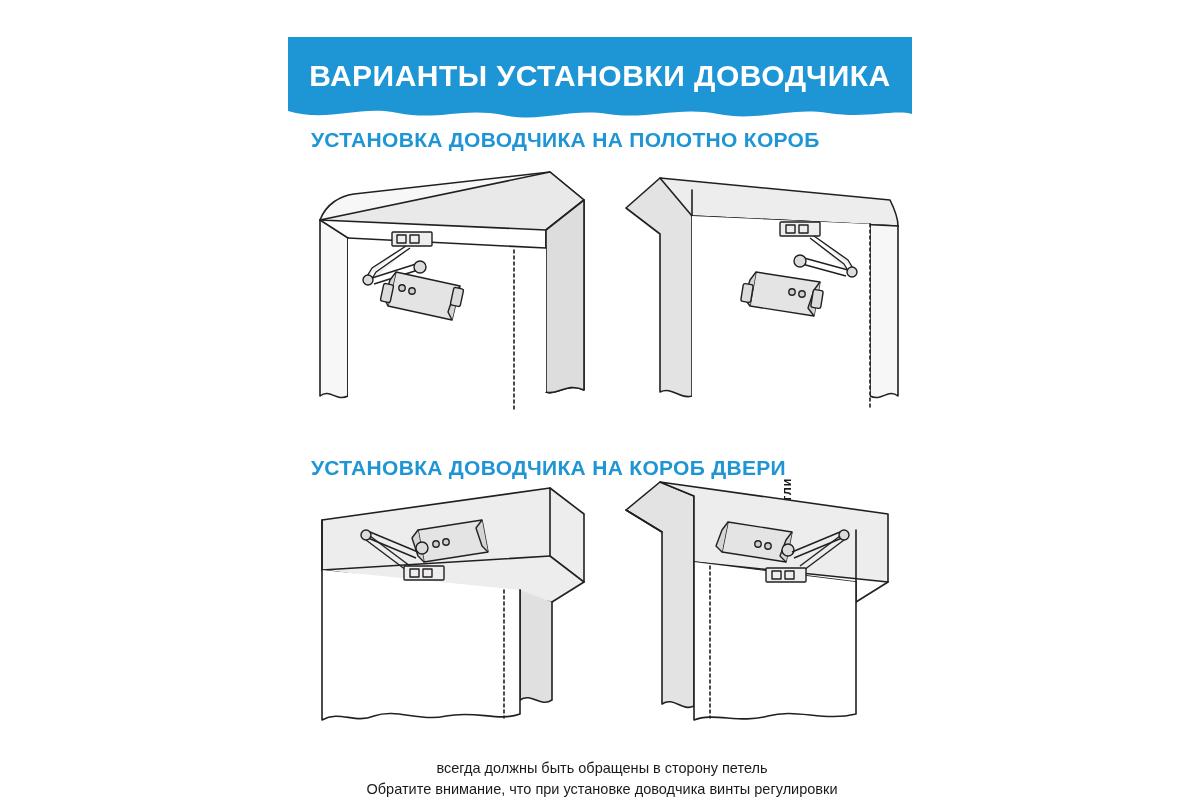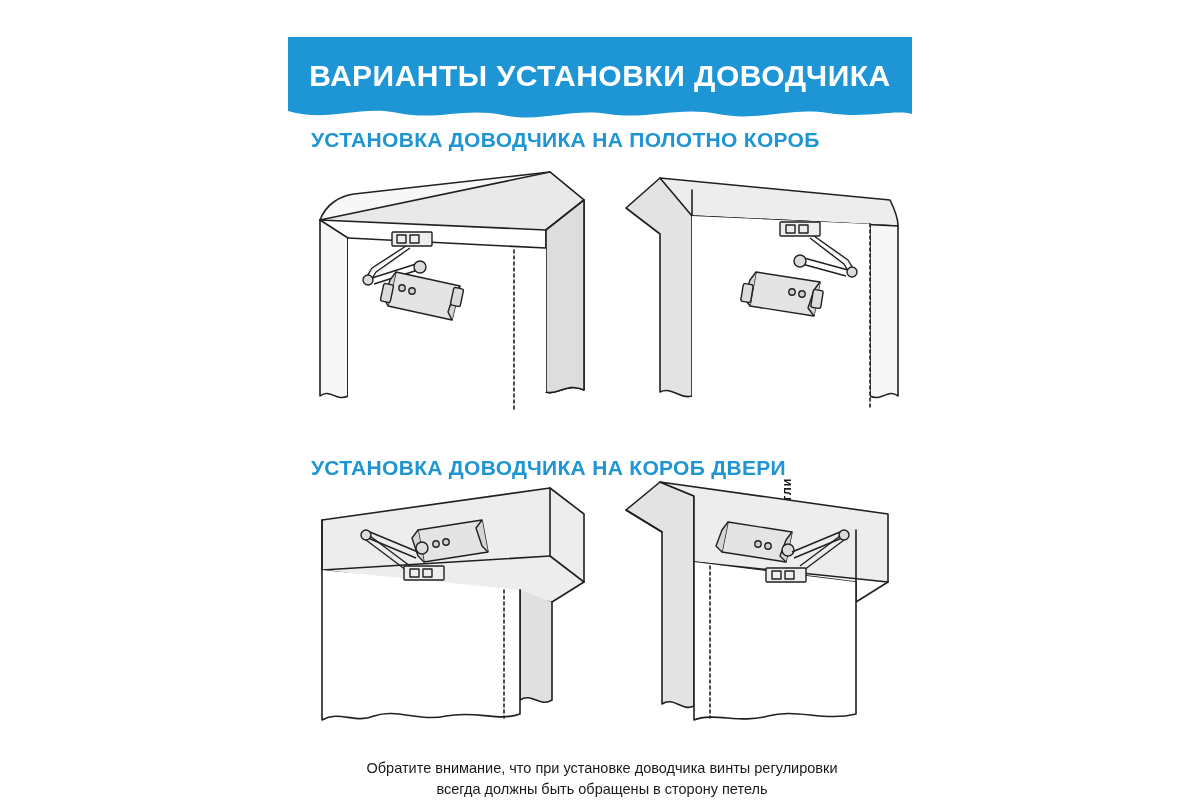--- a/index.html
+++ b/index.html
@@ -274,17 +274,17 @@
 
         <rect x="156" y="98" width="40" height="14" rx="1"></rect>
         <rect x="162" y="101" width="9" height="8"></rect>
         <rect x="175" y="101" width="9" height="8"></rect>
       </g>
     </svg>
     
   </div>
 
   <div class="footer-note">
+    <span>всегда должны быть обращены в сторону петель</span>
     <span>Обратите внимание, что при установке доводчика винты регулировки</span>
-    <span>всегда должны быть обращены в сторону петель</span>
   </div>
 
 </div>
 
 </body></html>

